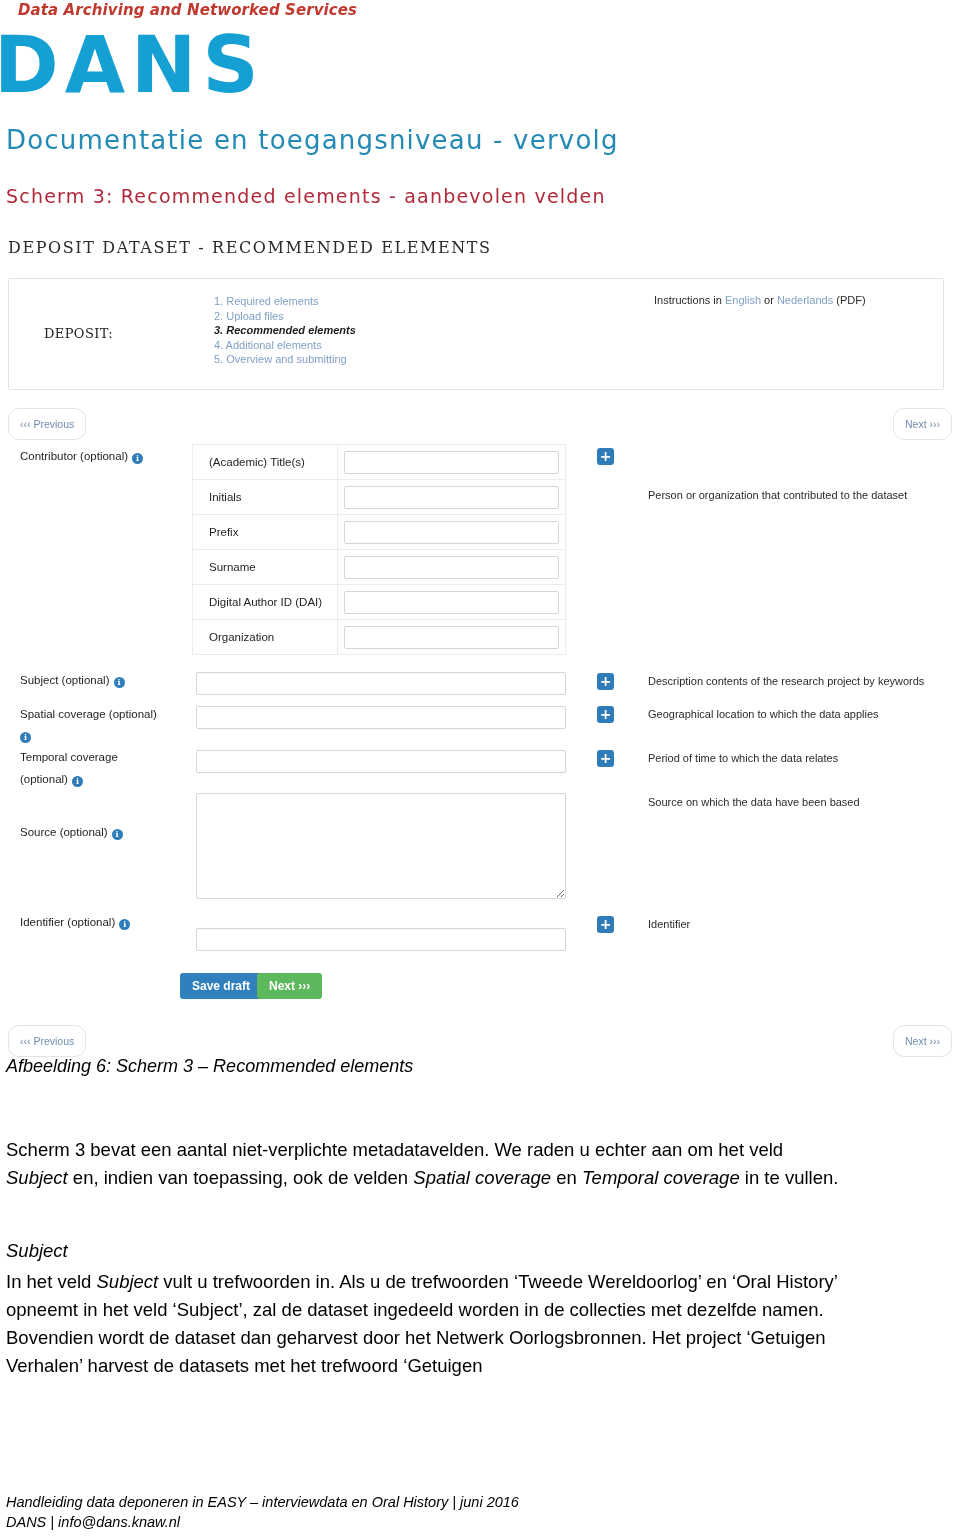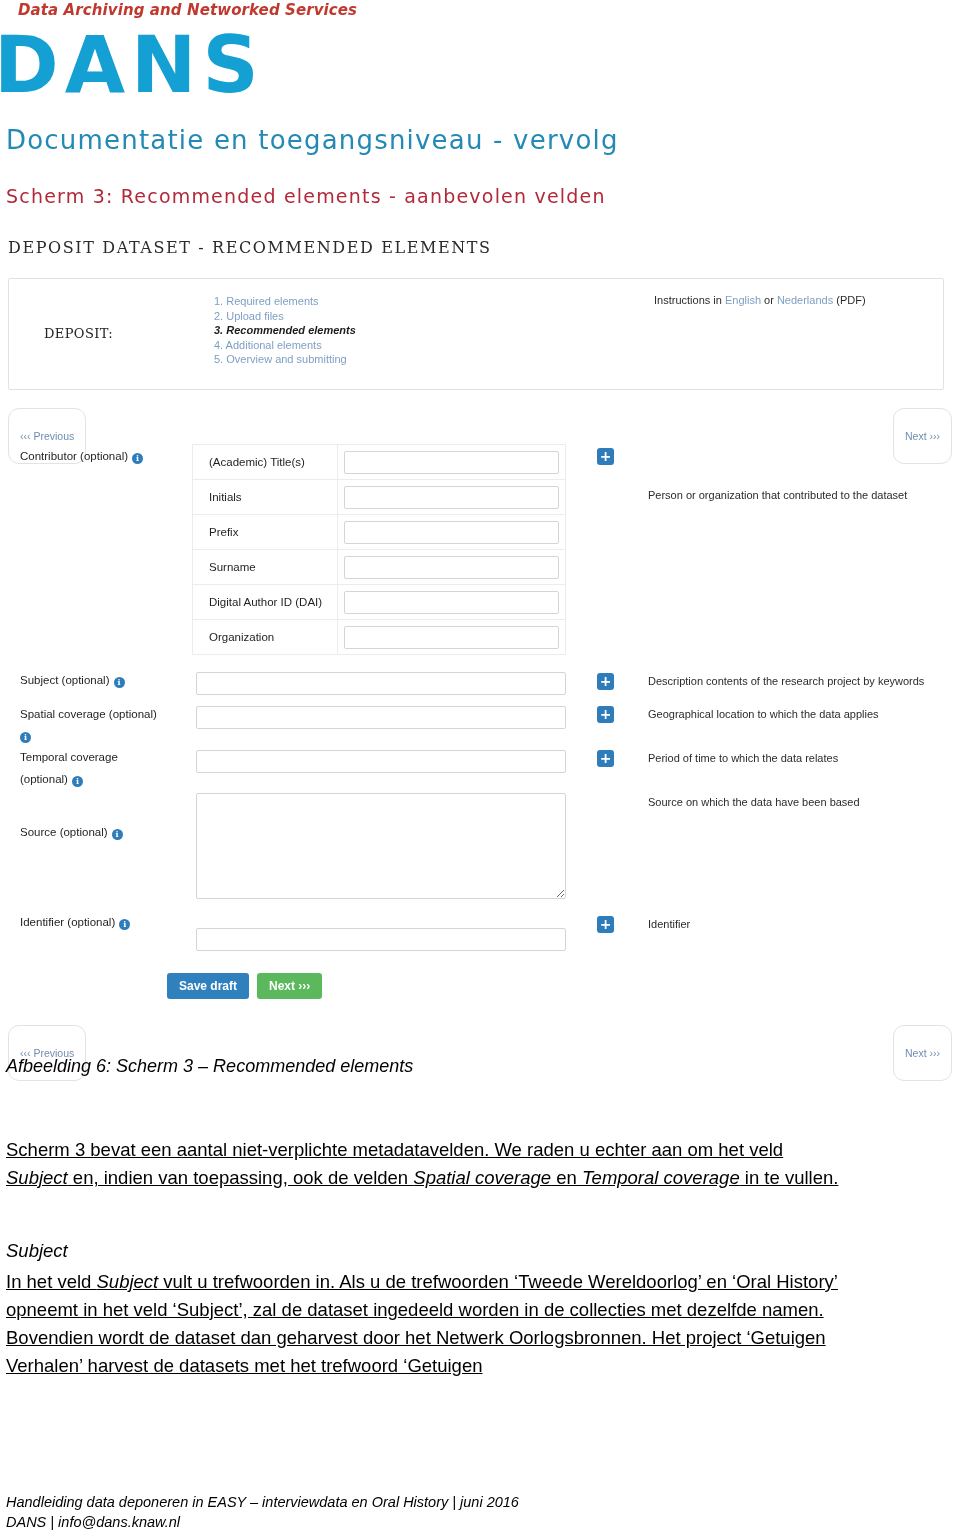--- a/index.html
+++ b/index.html
@@ -55,21 +55,21 @@
   .step.active{color:#1c1c1c;font-style:italic;font-weight:600;}
   .instr{
     position:absolute;left:645px;top:15px;
     font-size:11px;color:#2b2b2b;white-space:nowrap;
   }
   .instr a{color:#7e9fc4;text-decoration:none;}
 
   .pillbtn{
     position:absolute;height:22px;border:1px solid #e3e3e3;border-radius:11px;
     background:#fff;font-size:10.5px;color:#6f8db0;
-    display:flex;align-items:center;justify-content:center;padding:16px 11px;text-align:center;
+    display:flex;align-items:center;justify-content:center;padding:4px 11px;text-align:center;
   }
   .prev1{left:8px;top:180px;}
   .next1{right:8px;top:180px;}
   .prev2{left:8px;top:797px;}
   .next2{right:8px;top:797px;}
 
   
   .flabel{position:absolute;font-size:11.5px;color:#1f1f1f;white-space:nowrap;}
   .info{
     display:inline-block;width:11px;height:11px;border-radius:50%;
@@ -109,21 +109,21 @@
   }
   .btnblue{background:#2f80bd;}
   .btngreen{background:#5cb85c;}
 
   
   .caption{
     position:absolute;left:6px;top:1056px;font-size:18px;font-style:italic;
     color:#000;
   }
   .para{
-    position:absolute;left:6px;width:840px;font-size:18.5px;line-height:28px;color:#000;text-decoration:underline;
+    position:absolute;left:6px;width:840px;font-size:18.5px;line-height:28px;color:#000;
   }
   .p1{top:1136px;}
   .p2{top:1240px;}
   .para i{font-style:italic;}
   .sub-h{position:absolute;left:6px;top:1240px;font-size:18.5px;font-style:italic;}
 
   .footer{
     position:absolute;left:6px;top:1492px;font-size:14.5px;font-style:italic;
     line-height:20px;color:#000;
   }
@@ -210,21 +210,21 @@
 
     <div class="flabel" style="left:20px;top:598px;"><span>Source (optional)</span><span class="info">i</span></div>
     <textarea class="area" style="left: 196px; top: 565px; width: 370px; height: 106px;"></textarea>
     <div class="hint" style="left:648px;top:568px;">Source on which the data have been based</div>
 
     <div class="flabel" style="left:20px;top:688px;"><span>Identifier (optional)</span><span class="info">i</span></div>
     <input class="wideinp" style="left: 196px; top: 700px; width: 370px;">
     <div class="plus" style="left:597px;top:688px;">+</div>
     <div class="hint" style="left:648px;top:690px;">Identifier</div>
 
-    <div class="btnblue" style="left:167px;top:745px;">Save draft</div>
+    <div class="btnblue" style="left:180px;top:745px;">Save draft</div>
     <div class="btngreen" style="left:257px;top:745px;">Next ›››</div>
 
     <div class="pillbtn prev2">‹‹‹ Previous</div>
     <div class="pillbtn next2">Next ›››</div>
   </div>
 
   <div class="caption">Afbeelding 6: Scherm 3 – Recommended elements</div>
 
   <div class="para p1"><span>Scherm 3 bevat een aantal niet-verplichte metadatavelden. We raden u echter aan om het veld </span><i>Subject</i><span> en, indien van toepassing, ook de velden </span><i>Spatial coverage</i><span> en </span><i>Temporal coverage</i><span> in te vullen.</span></div>
 

